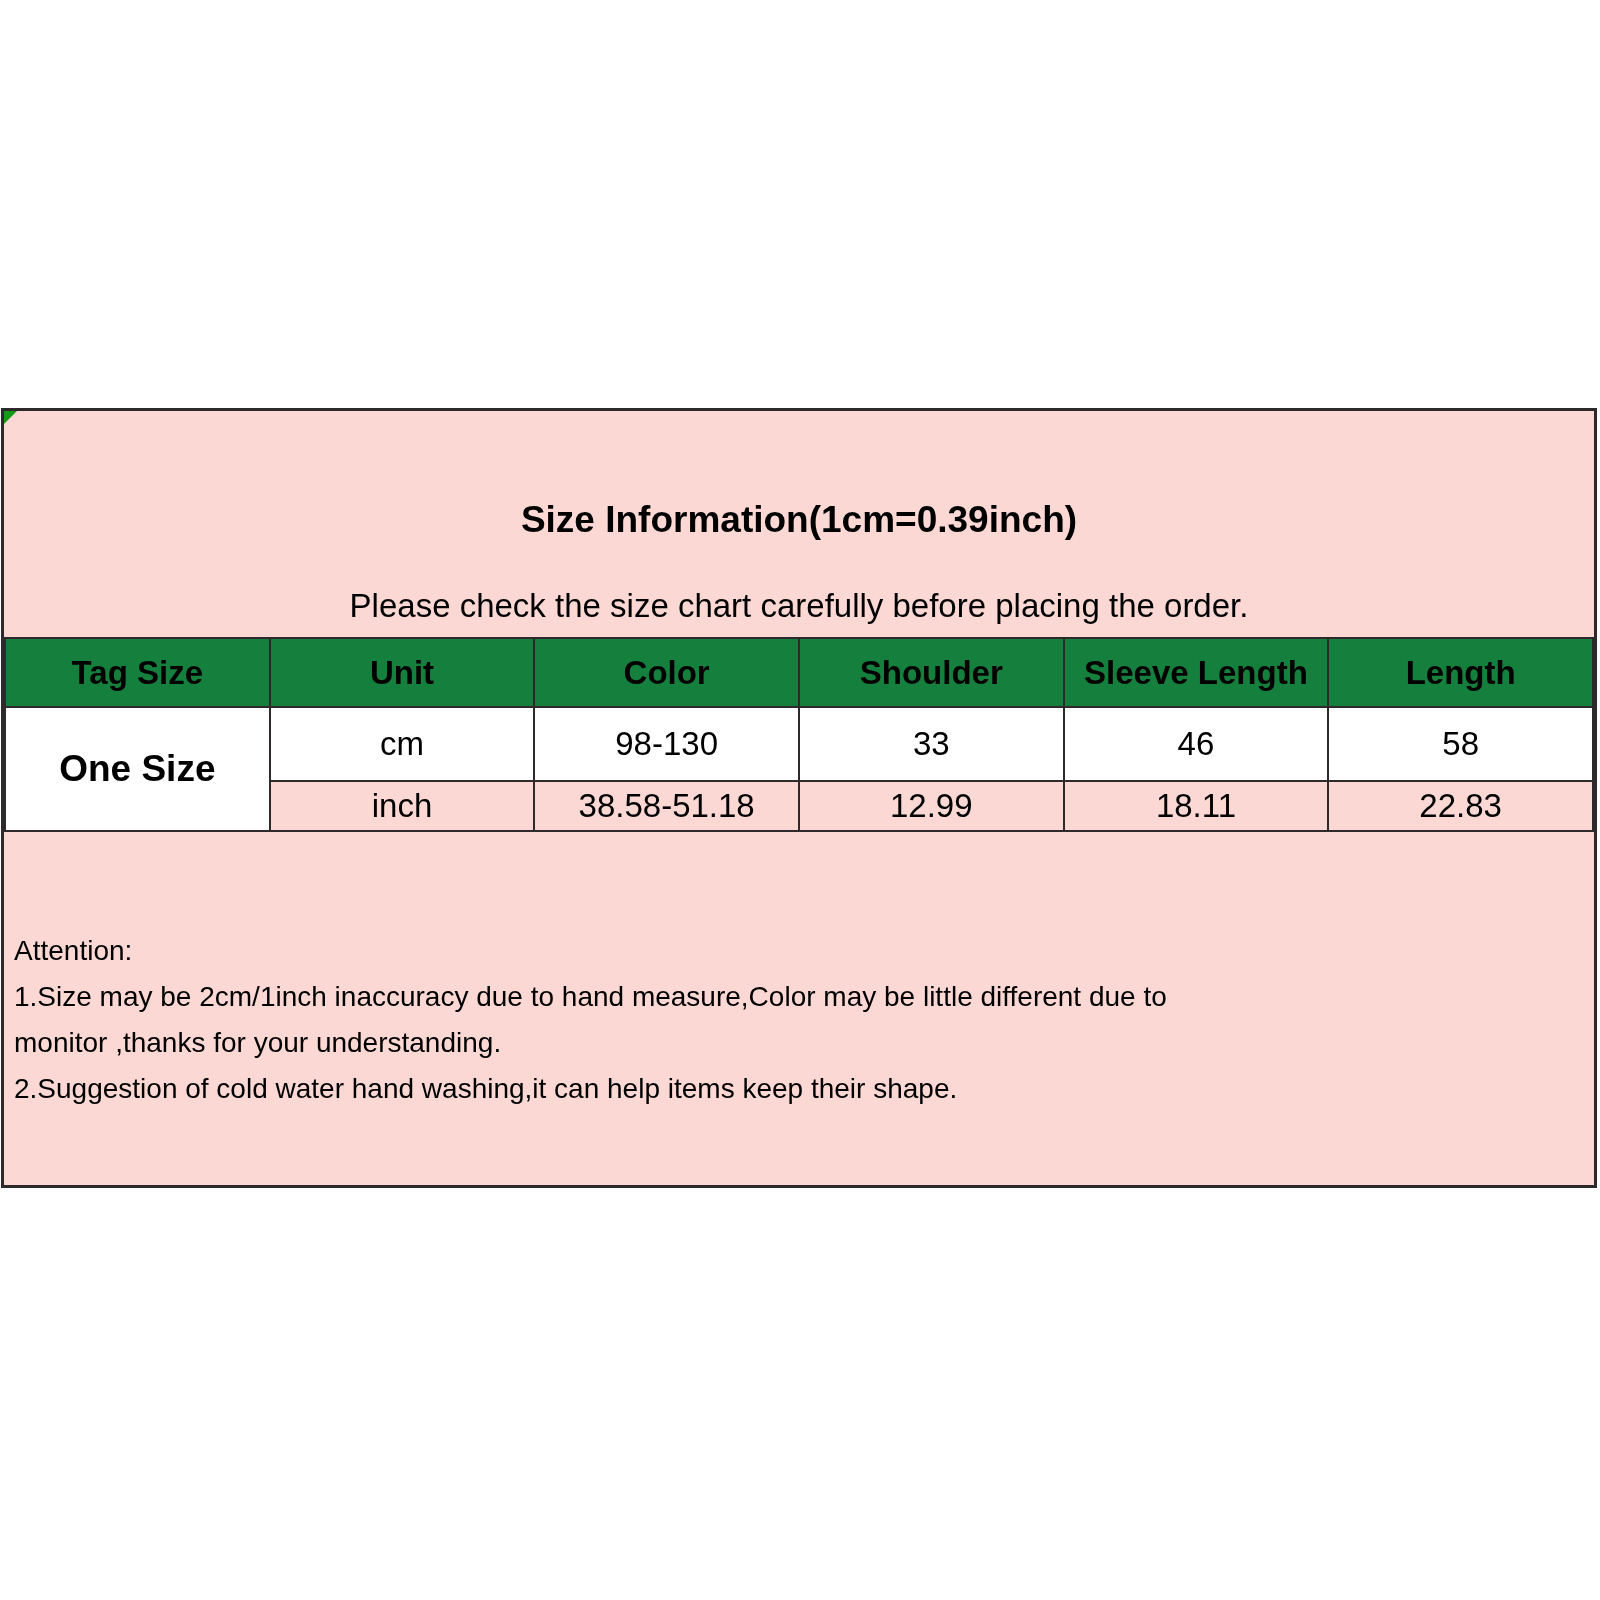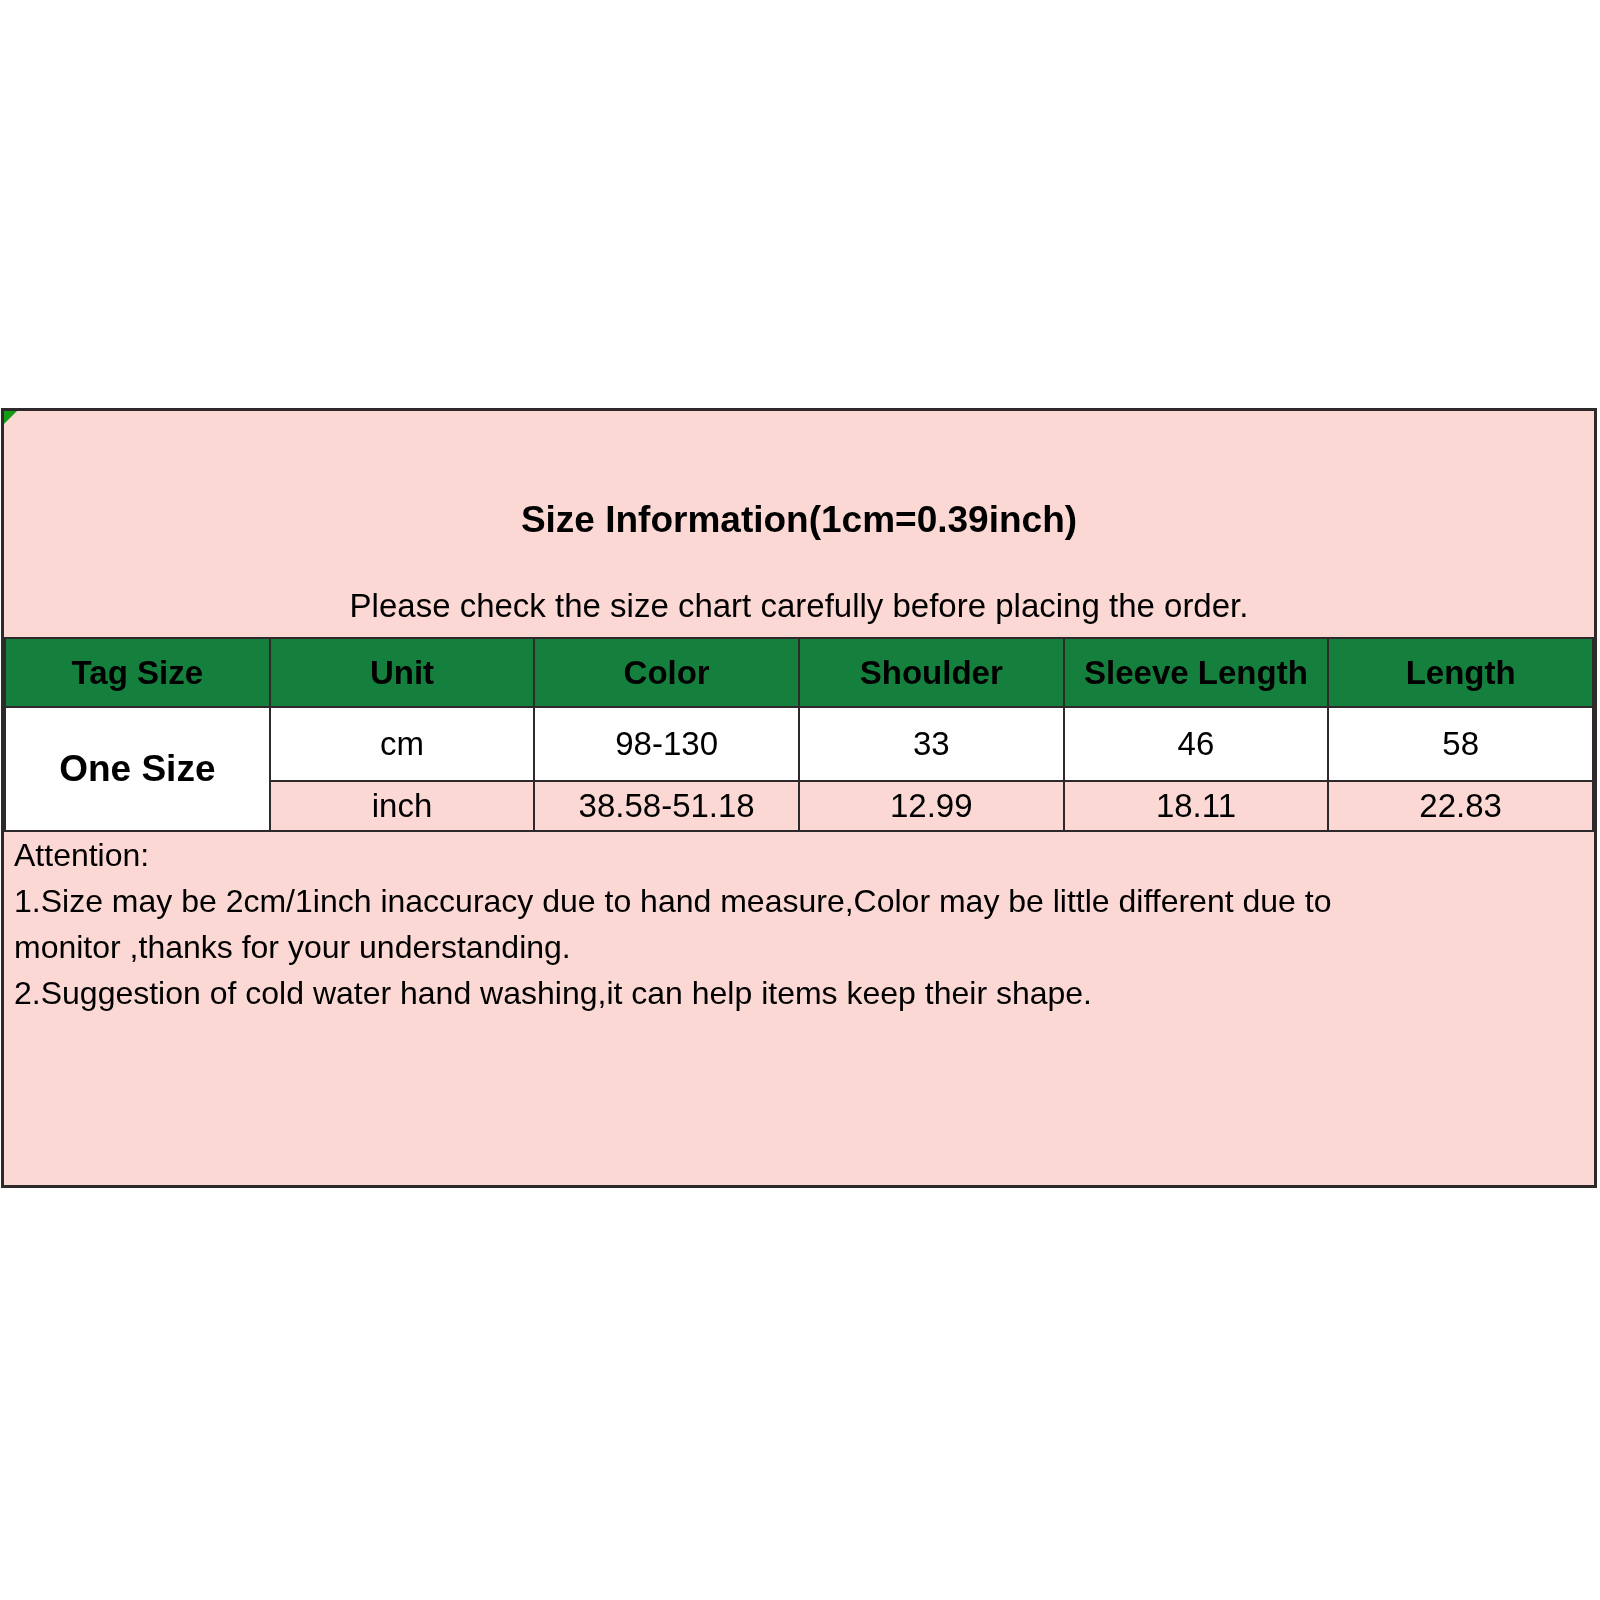--- a/index.html
+++ b/index.html
@@ -56,22 +56,23 @@
     font-size: 33px;
   }
   table.size-table tr.row-cm td { height: 74px; background: #ffffff; }
   table.size-table tr.row-inch td { height: 50px; background: #fbd8d4; }
   td.tag-size-cell {
     background: #ffffff !important;
     font-weight: bold;
     font-size: 37px;
   }
   .attention {
+    margin-top: 96px;
     padding: 0 10px;
-    font-size: 32px;
+    font-size: 28px;
     line-height: 46px;
   }
 </style>
 </head>
 <body>
 
 <div class="panel">
   <div class="corner-marker"></div>
 
   <div class="intro">

